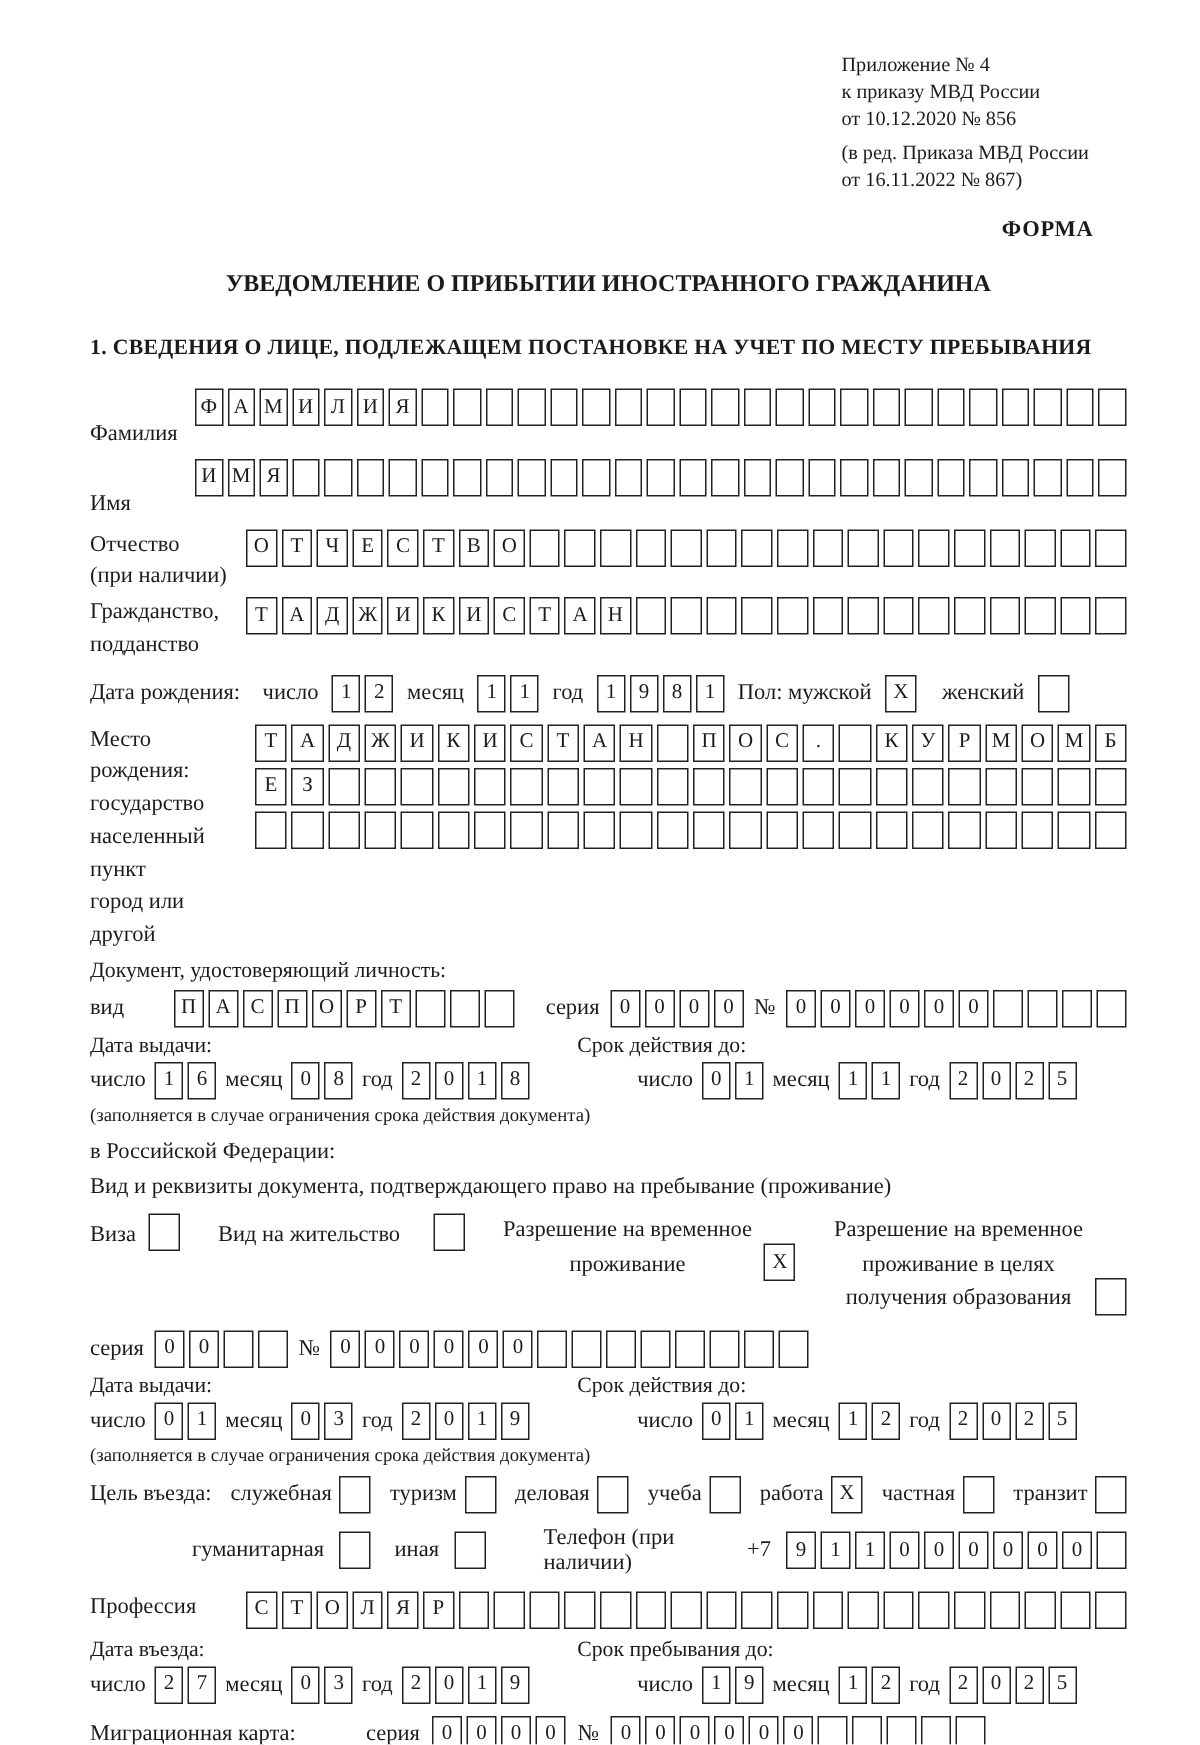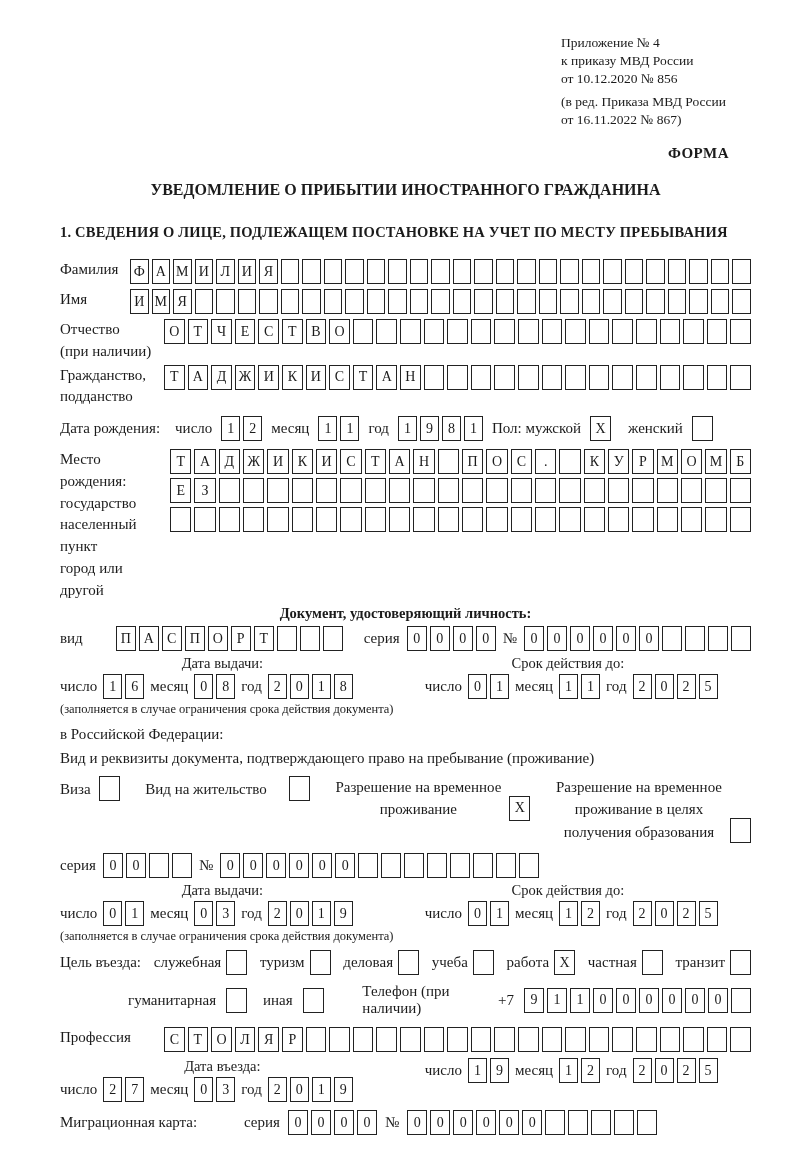--- a/index.html
+++ b/index.html
@@ -17,42 +17,42 @@
   }
   .appendix{width:178px;margin-left:auto;margin-right:12px;line-height:1.32;font-size:13.5px;}
   .appendix .gap{height:6px;}
   .forma{ text-align:right;padding-right:22px;font-weight:bold;font-size:15px;margin-top:16px;letter-spacing:.5px;}
   .title{ text-align:center;font-weight:bold;font-size:16px;line-height:1.5;margin-top:16px;}
   .title .blank{display:inline-block;width:58px;border-bottom:2px solid #1b1b1b;height:14px;margin-left:8px;}
   .sec-heading{font-weight:bold;font-size:14.5px;margin-top:22px;margin-bottom:18px;letter-spacing:.2px;}
 
   .frow{display:flex;align-items:flex-start;margin-bottom:5px;}
   .flabel{flex-shrink:0;line-height:1.45;}
-  .w70{width:70px;} .w104{width:104px;} .w110{width:110px;}
+  .w70{width:70px;margin-top:20px;} .w104{width:104px;} .w110{width:110px;}
 
   .boxrow{display:grid;grid-auto-flow:column;grid-auto-columns:20px;gap:3px;}
   .boxrow.stretch{flex:1;grid-auto-flow:row;}
   .boxrow.small{grid-auto-columns:19px;}
   .cell{
     border:1.6px solid #222;height:23px;min-width:0;
     display:flex;align-items:center;justify-content:center;
     font-size:14px;background:#fff;box-sizing:content-box;
   }
   .cb{display:grid;grid-auto-flow:column;grid-auto-columns:21px;gap:3px;}
 
   .multiline-rows{flex:1;display:flex;flex-direction:column;gap:4px;}
 
-  .center-bold{text-align:center;font-weight:bold;font-size:14.5px;margin:4px 0 4px 0;}
+  .center-bold{text-align:left;font-weight:normal;font-size:14.5px;margin:4px 0 4px 0;}
 
   .idrow{display:flex;align-items:center;gap:7px;margin-bottom:2px;}
   .idrow .sp{width:14px;}
 
   .twocol{display:flex;margin-top:4px;}
   .col-l{width:47%;} .col-r{width:53%;}
-  .dhead{text-align:center;font-size:14.5px;margin-bottom:2px;}
+  .dhead{font-size:14.5px;margin-bottom:2px;}
   .dgroup{display:flex;align-items:center;gap:6px;}
   .dgroup .lbl{flex-shrink:0;}
   .note{font-size:12.5px;text-align:left;margin-top:3px;margin-bottom:6px;}
 
   .plain{line-height:1.55;}
   .visa-row{display:flex;justify-content:space-between;align-items:flex-start;margin-top:6px;margin-bottom:10px;}
   .visa-item{display:flex;align-items:flex-end;gap:8px;}
   .visa-item .txt{text-align:center;line-height:1.5;}
 
   .purpose-row{display:flex;align-items:center;justify-content:space-between;margin-bottom:8px;}
@@ -660,20 +660,21 @@
         <span class="lbl">год</span>
         <div class="boxrow small">
             <span class="cell">2</span>
             <span class="cell">0</span>
             <span class="cell">1</span>
             <span class="cell">9</span>
           </div>
       </div>
     </div>
     <div class="col-r">
+      <div class="dhead">Срок пребывания до:</div>
       <div class="dgroup" style="padding-left:40px;">
         <span class="lbl">число</span>
         <div class="boxrow small">
             <span class="cell">1</span>
             <span class="cell">9</span>
           </div>
         <span class="lbl">месяц</span>
         <div class="boxrow small">
             <span class="cell">1</span>
             <span class="cell">2</span>

